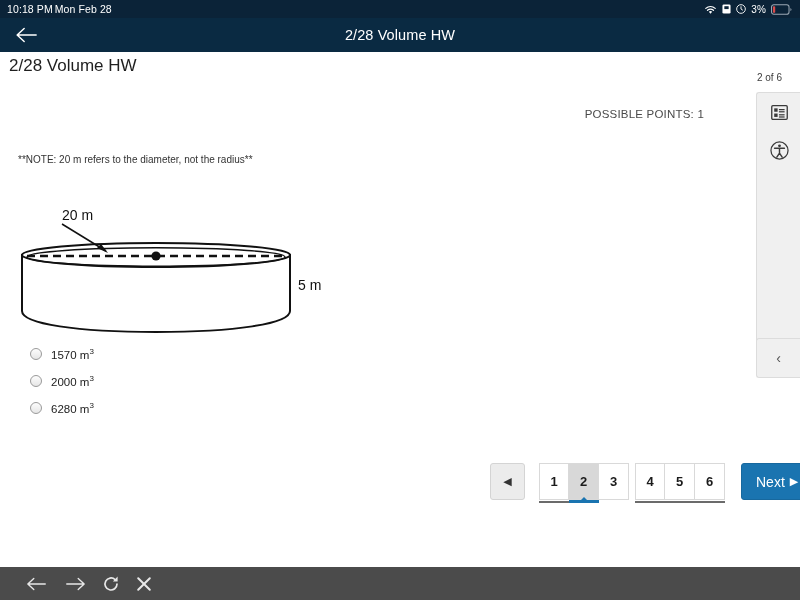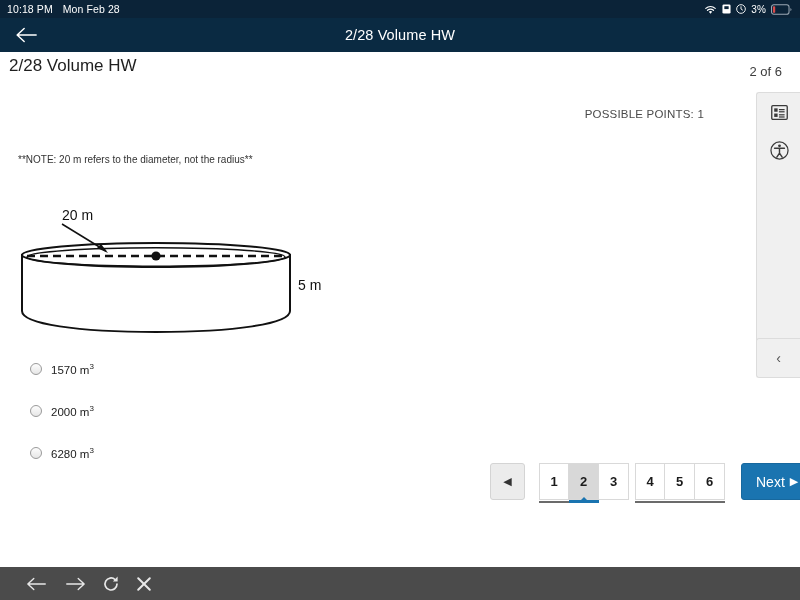--- a/index.html
+++ b/index.html
@@ -11,21 +11,21 @@
   }
   #root { position: relative; width: 800px; height: 600px; background:#fff; }
 
   
   .statusbar {
     position: absolute; left: 0; top: 0; width: 800px; height: 18px;
     background: #0b2338; color: #ffffff;
     display: flex; align-items: center;
     font-size: 10.5px; letter-spacing: 0.1px;
   }
-  .status-left { display:flex; align-items:center; gap:10px; padding-left:7px; }
+  .status-left { display:flex; align-items:center; gap:2px; padding-left:7px; }
   .status-right { margin-left:auto; display:flex; align-items:center; gap:5px; padding-right:8px; }
   .status-right .pct { font-size:10px; }
   .ic { display:inline-block; line-height:0; }
 
   
   .appbar {
     position: absolute; left:0; top:18px; width:800px; height:34px;
     background:#0a2a42; color:#fff;
     display:flex; align-items:center;
   }
@@ -37,22 +37,22 @@
 
   
   .page-head {
     position:absolute; left:0; top:52px; width:800px; height:34px;
   }
   .page-title {
     position:absolute; left:9px; top:4px;
     font-size:17px; color:#1f1f1f; font-weight:400;
   }
   .page-count {
-    position:absolute; right:18px; top:12px;
-    font-size:13px; color:#3c3c3c;
+    position:absolute; right:18px; top:20px;
+    font-size:10px; color:#3c3c3c;
   }
 
   
   .rail {
     position:absolute; right:0; top:92px; width:44px; height:280px;
     background:#f0f0f0; border:1px solid #dcdcdc; border-right:none;
     border-radius:3px 0 0 3px;
   }
   .rail-btn {
     width:44px; height:38px; display:flex; align-items:center; justify-content:center;
@@ -78,21 +78,21 @@
   .qnote {
     position:absolute; left:18px; top:154px; width:600px;
     font-size:10px; color:#333;
   }
 
   
   .figure { position:absolute; left:0px; top:198px; width:360px; height:145px; }
 
   
   .choices { position:absolute; left:30px; top:340px; width:300px; }
-  .choice { display:flex; align-items:center; height:27px; cursor:pointer;margin-top:15px; }
+  .choice { display:flex; align-items:center; height:27px; cursor:pointer; }
   .radio {
     width:12px; height:12px; border-radius:50%;
     border:1px solid #9a9a9a;
     background:linear-gradient(180deg,#fdfdfd 0%, #e6e6e6 100%);
     margin-right:9px; flex:none;
   }
   .choice-label { font-size:11.5px; color:#222; }
   .choice-label sup { font-size:8px; vertical-align:super; }
 
   

